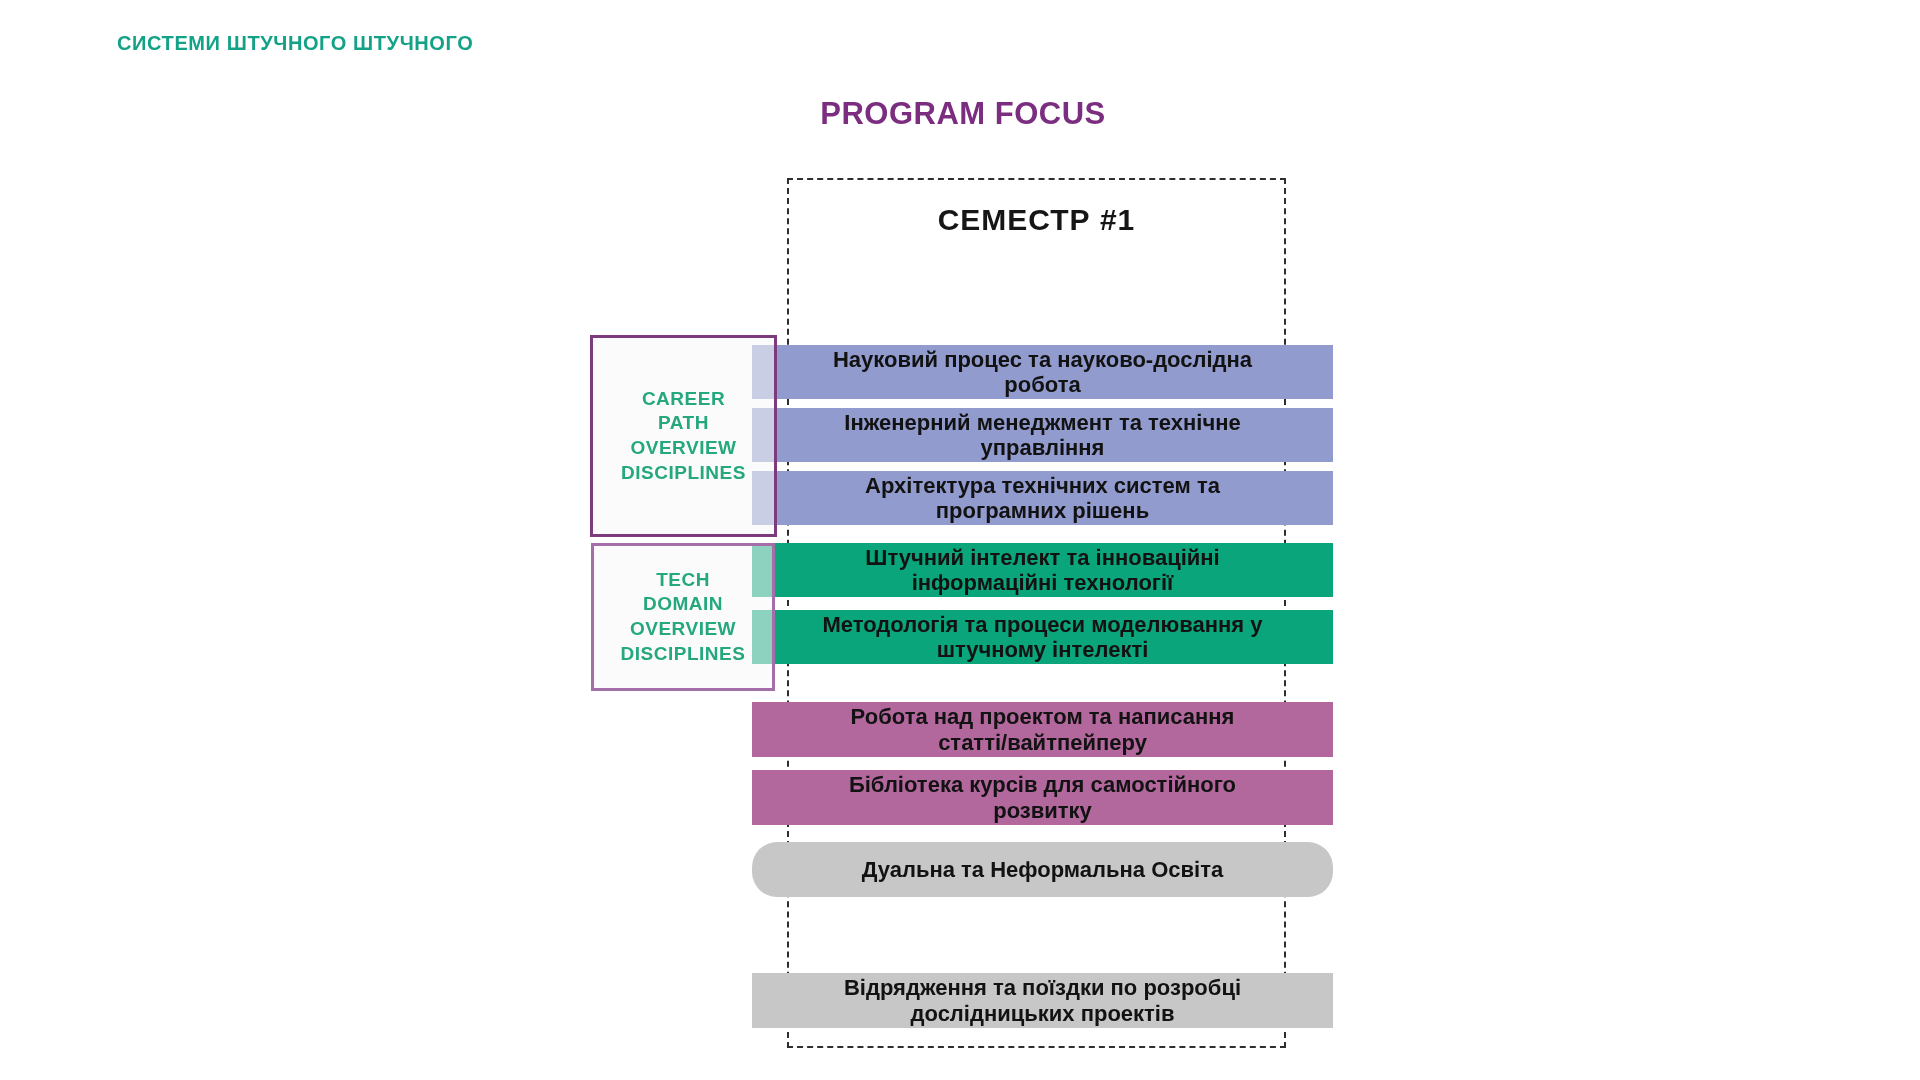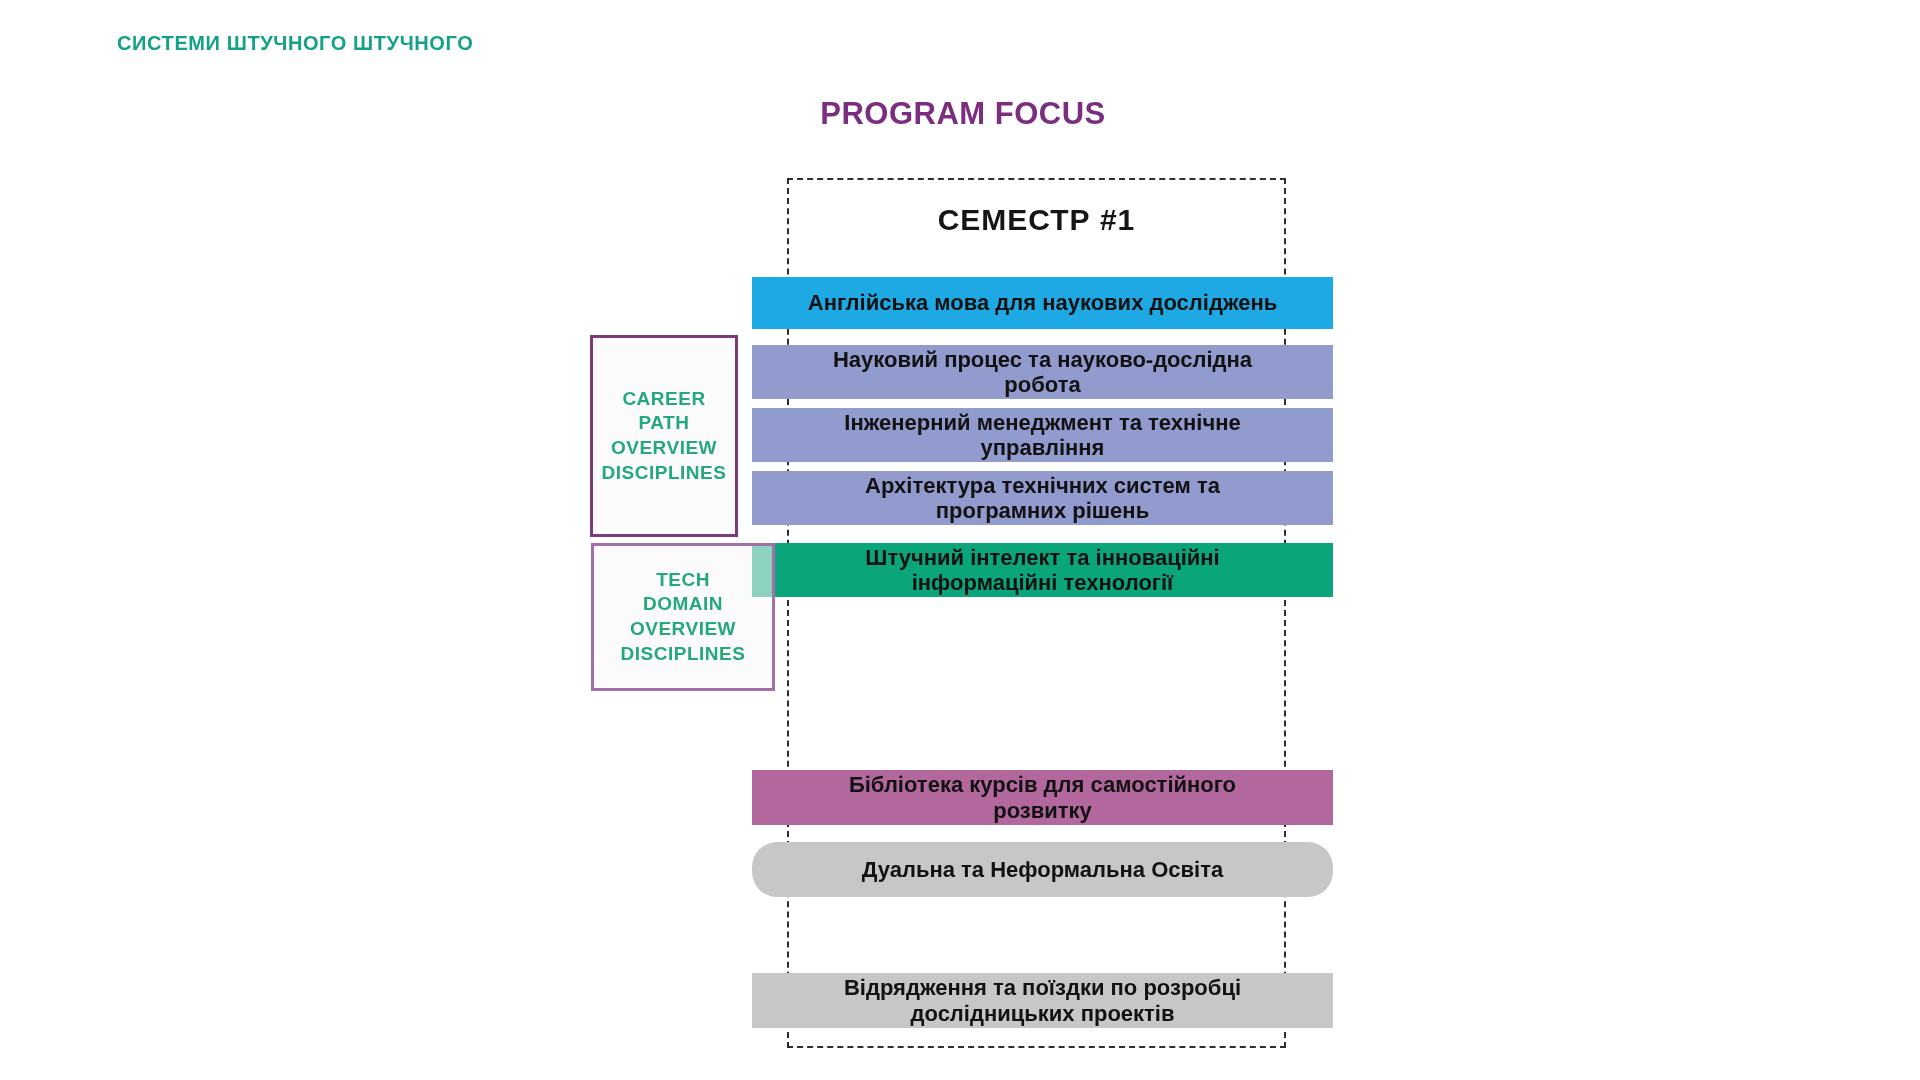--- a/index.html
+++ b/index.html
@@ -39,21 +39,21 @@
   .bar.career{background:var(--bar-periwinkle,#929BCE);}
   .bar.tech{background:var(--bar-green,#0BA57B);}
   .bar.project{background:var(--bar-magenta,#B3689D);}
   .bar.extra{background:var(--bar-gray,#C7C7C7);}
   .side-box{
     position:absolute;z-index:3;box-sizing:border-box;
     background:rgba(248,248,248,0.55);
     display:flex;align-items:center;justify-content:center;
   }
   .side-box.career-box{
-    left:590px;top:335px;width:148px;height:202px;
+    left:590px;top:335px;width:187px;height:202px;
     border:3px solid var(--box1-border,#7C3B7C);
   }
   .side-box.tech-box{
     left:591px;top:543px;width:184px;height:148px;
     border:3px solid var(--box2-border,#A46FA8);
   }
   .side-label{
     text-align:center;font-size:19px;font-weight:800;line-height:1.3;
     letter-spacing:0.5px;color:var(--label-green,#25A87E);
   }
@@ -63,38 +63,43 @@
 
 <div id="slide">
 
   <div class="hdr">СИСТЕМИ ШТУЧНОГО ШТУЧНОГО</div>
 
   <div class="title">PROGRAM FOCUS</div>
 
   <div class="sem-frame"></div>
   <div class="sem-title">СЕМЕСТР #1</div>
 
-  <div class="bar english" style="top:277px;height:52px;">
-    <span class="bar-label">Англійська мова для наукових досліджень</span>
-  </div>
   <div class="bar career" style="top:345px;height:54px;">
     <span class="bar-label">Науковий процес та науково-дослідна
 робота</span>
   </div>
   <div class="bar career" style="top:408px;height:54px;">
     <span class="bar-label">Інженерний менеджмент та технічне
 управління</span>
   </div>
   <div class="bar career" style="top:471px;height:54px;">
     <span class="bar-label">Архітектура технічних систем та
 програмних рішень</span>
   </div>
   <div class="bar tech" style="top:543px;height:54px;">
     <span class="bar-label">Штучний інтелект та інноваційні
 інформаційні технології</span>
+  </div>
+  <div class="bar tech" style="top:610px;height:54px;">
+    <span class="bar-label">Методологія та процеси моделювання у
+штучному інтелекті</span>
+  </div>
+  <div class="bar project" style="top:702px;height:55px;">
+    <span class="bar-label">Робота над проектом та написання
+статті/вайтпейперу</span>
   </div>
   <div class="bar project" style="top:770px;height:55px;">
     <span class="bar-label">Бібліотека курсів для самостійного
 розвитку</span>
   </div>
   <div class="bar extra" style="top:842px;height:55px;border-radius:25px;">
     <span class="bar-label">Дуальна та Неформальна Освіта</span>
   </div>
   <div class="bar extra" style="top:973px;height:55px;">
     <span class="bar-label">Відрядження та поїздки по розробці

